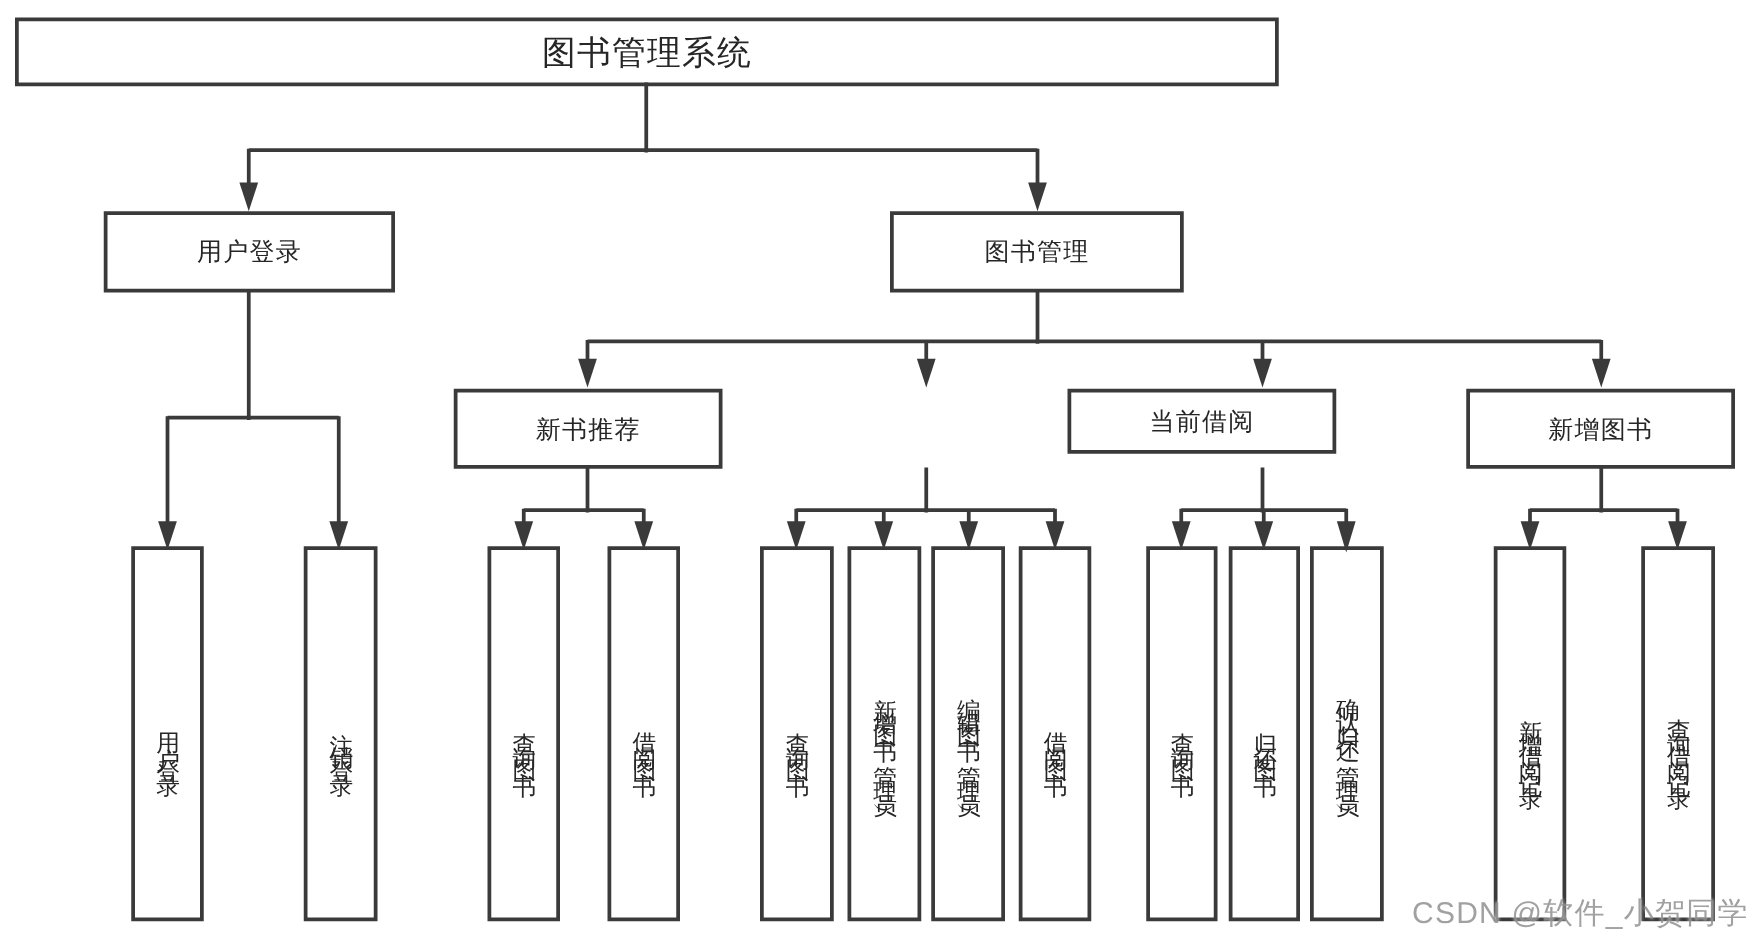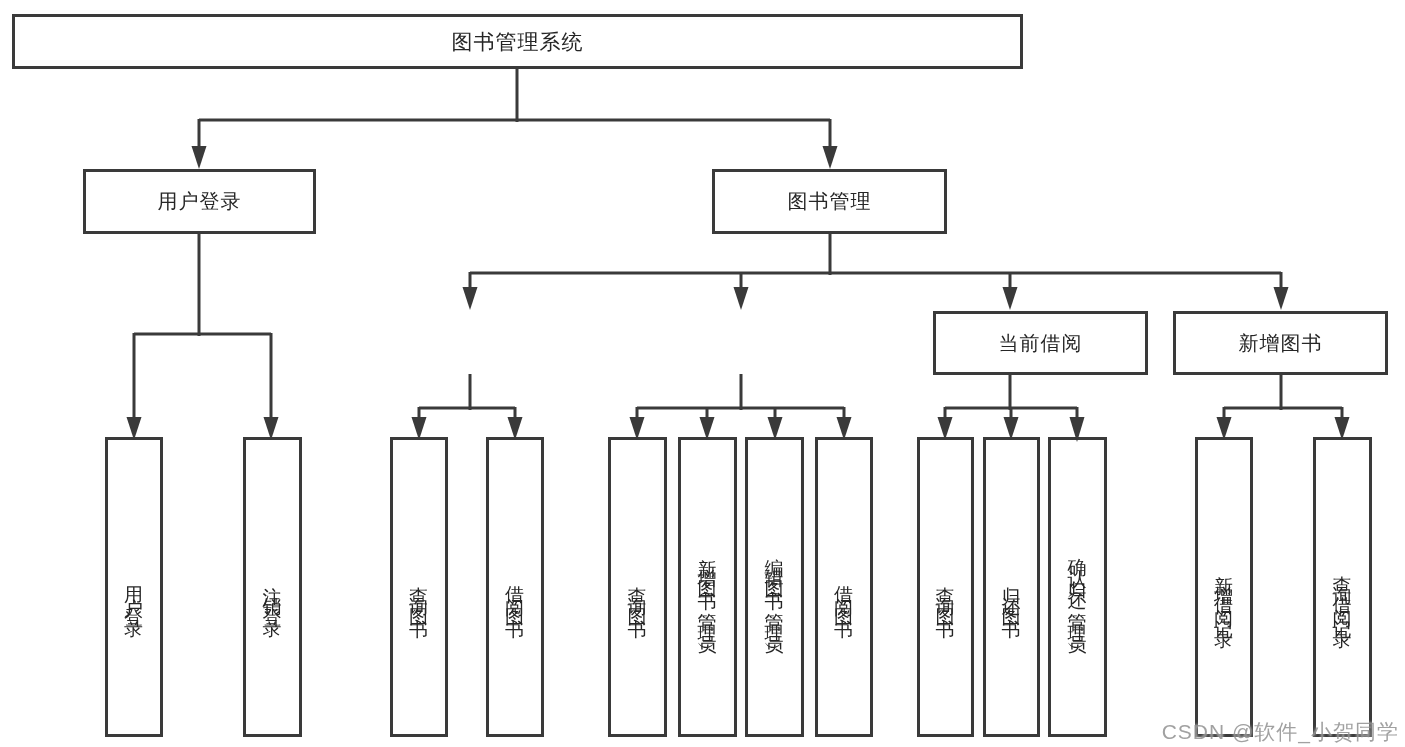--- a/index.html
+++ b/index.html
@@ -25,57 +25,58 @@
     position: absolute;
     border: 3px solid #3a3a3a;
     background: #ffffff;
     color: #262626;
     display: flex;
     align-items: center;
     justify-content: center;
   }
 
   .h-node { font-size: 20px; letter-spacing: 1px; }
-  .root-node { font-size: 21px; letter-spacing: 1px; }
+  .root-node { font-size: 27px; letter-spacing: 1px; }
 
   .leaf { top: 437px; height: 300px; }
   .leaf .vtext {
     writing-mode: vertical-rl;
     text-orientation: mixed;
     font-size: 19px;
     letter-spacing: 11px;
     line-height: 1;
     margin-bottom: -11px; 
     white-space: nowrap;
   }
 
   .watermark {
     position: absolute;
     right: 6px;
     bottom: 1px;
-    font-size: 21px;
+    font-size: 24px;
     letter-spacing: 1px;
     color: rgba(138, 138, 138, 0.8);
     text-shadow: 0 0 3px rgba(255,255,255,0.9);
   }
 </style>
 </head>
 <body>
 
 <div class="stage">
 
   <div class="node root-node" style="left:12px; top:14px; width:1011px; height:55px;">图书管理系统</div>
 
   <div class="node h-node" style="left:83px; top:169px; width:233px; height:65px;">用户登录</div>
 
   <div class="node h-node" style="left:712px; top:169px; width:235px; height:65px;">图书管理</div>
 
+  <div class="node h-node" style="left:363px; top:311px; width:215px; height:64px;">新书推荐</div>
 
 
-  <div class="node h-node" style="left:933px; top:311px; width:215px; height:64px;">当前借阅</div>
+  <div class="node h-node" style="left:854px; top:311px; width:215px; height:52px;">当前借阅</div>
 
   <div class="node h-node" style="left:1173px; top:311px; width:215px; height:64px;">新增图书</div>
 
   <div class="node leaf" style="left:105px; width:58px;">
     <span class="vtext">用户登录</span>
   </div>
   <div class="node leaf" style="left:243px; width:59px;">
     <span class="vtext">注销登录</span>
   </div>
 

